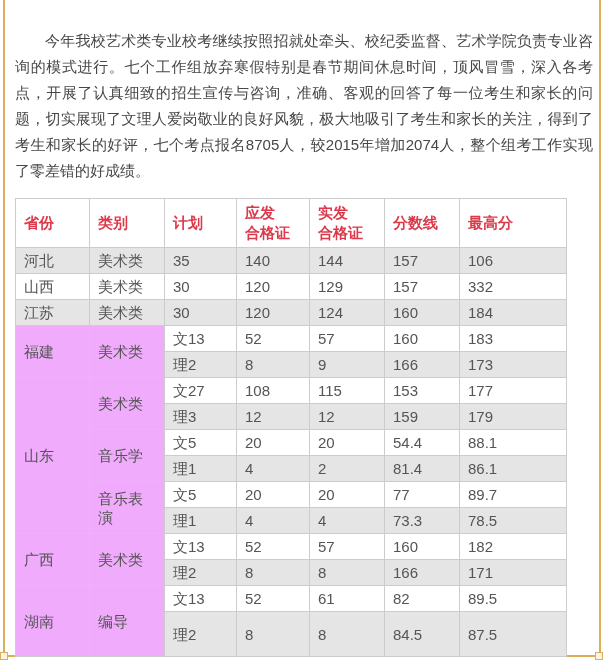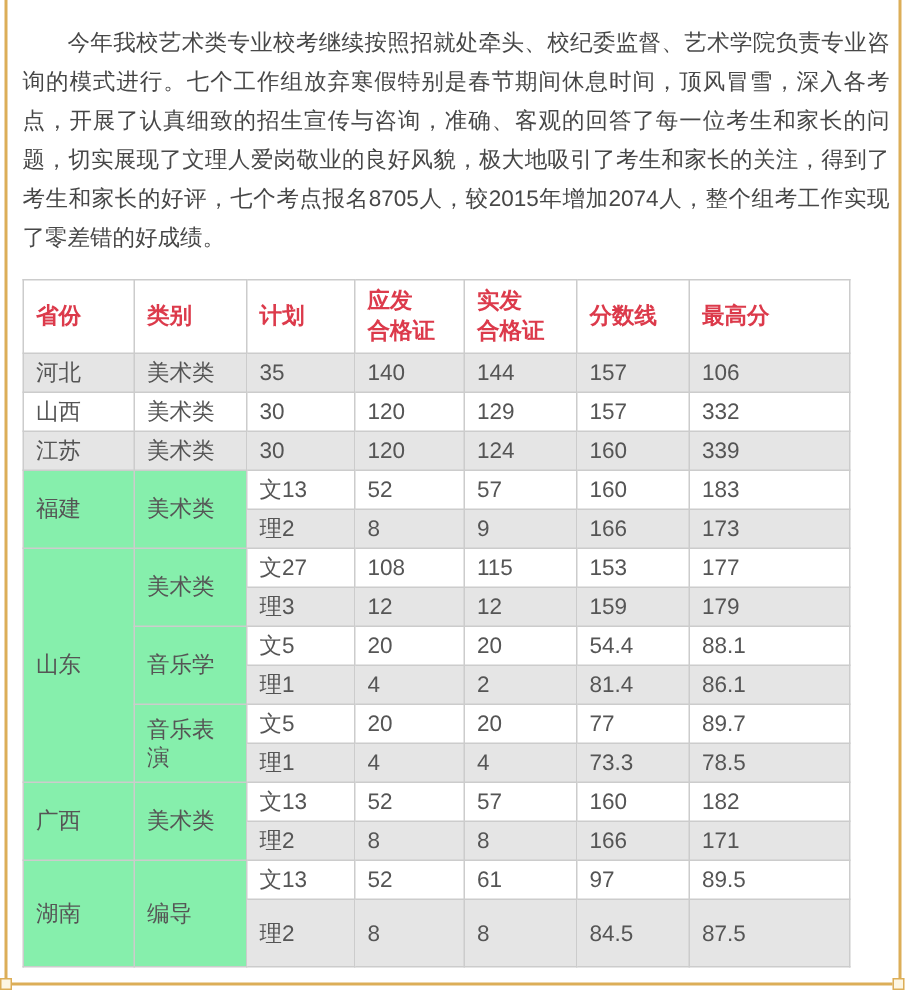--- a/index.html
+++ b/index.html
@@ -16,21 +16,21 @@
 
   .page {
     position: absolute;
     top: 0;
     left: 3px;
     width: 598px;
     height: 657px;
     background: #ffffff;
     border: 2px solid #dcae58;
     border-top: none;
-    padding: 16px 10px 0 10px;
+    padding: 28px 10px 0 10px;
   }
 
   .intro {
     font-size: 15px;
     line-height: 26px;
     color: #474747;
     text-indent: 2em;
     text-align: justify;
     width: 578px;
   }
@@ -58,21 +58,21 @@
     white-space: pre-line;
     background: #ffffff;
   }
   table.results td {
     color: #555555;
     padding: 3px 8px;
     height: 26px;
     line-height: 19px;
   }
   tr.alt { background: #e5e5e5; }
-  td.merged { background: #86efac; }
+  td.merged { background: #f0abfc; }
   tr.tall td { height: 45px; }
   td.v-top { vertical-align: top; padding-top: 6px; }
 
   .corner-handle {
     position: absolute;
     width: 8px;
     height: 8px;
     border: 1px solid #dcae58;
     background: #fdf6e3;
   }
@@ -129,21 +129,21 @@
           <td>157</td>
           <td>332</td>
         </tr>
         <tr class="alt">
           <td>江苏</td>
           <td>美术类</td>
           <td>30</td>
           <td>120</td>
           <td>124</td>
           <td>160</td>
-          <td>339</td>
+          <td>184</td>
         </tr>
         <tr>
           <td class="merged" rowspan="2">福建</td>
           <td class="merged" rowspan="2">美术类</td>
           <td>文13</td>
           <td>52</td>
           <td>57</td>
           <td>160</td>
           <td>183</td>
         </tr>
@@ -215,21 +215,21 @@
           <td>8</td>
           <td>166</td>
           <td>171</td>
         </tr>
         <tr>
           <td class="merged" rowspan="2">湖南</td>
           <td class="merged" rowspan="2">编导</td>
           <td>文13</td>
           <td>52</td>
           <td>61</td>
-          <td>97</td>
+          <td>82</td>
           <td>89.5</td>
         </tr>
         <tr class="alt tall">
           <td>理2</td>
           <td>8</td>
           <td>8</td>
           <td>84.5</td>
           <td class="v-top">87.5</td>
         </tr>
       </tbody>

